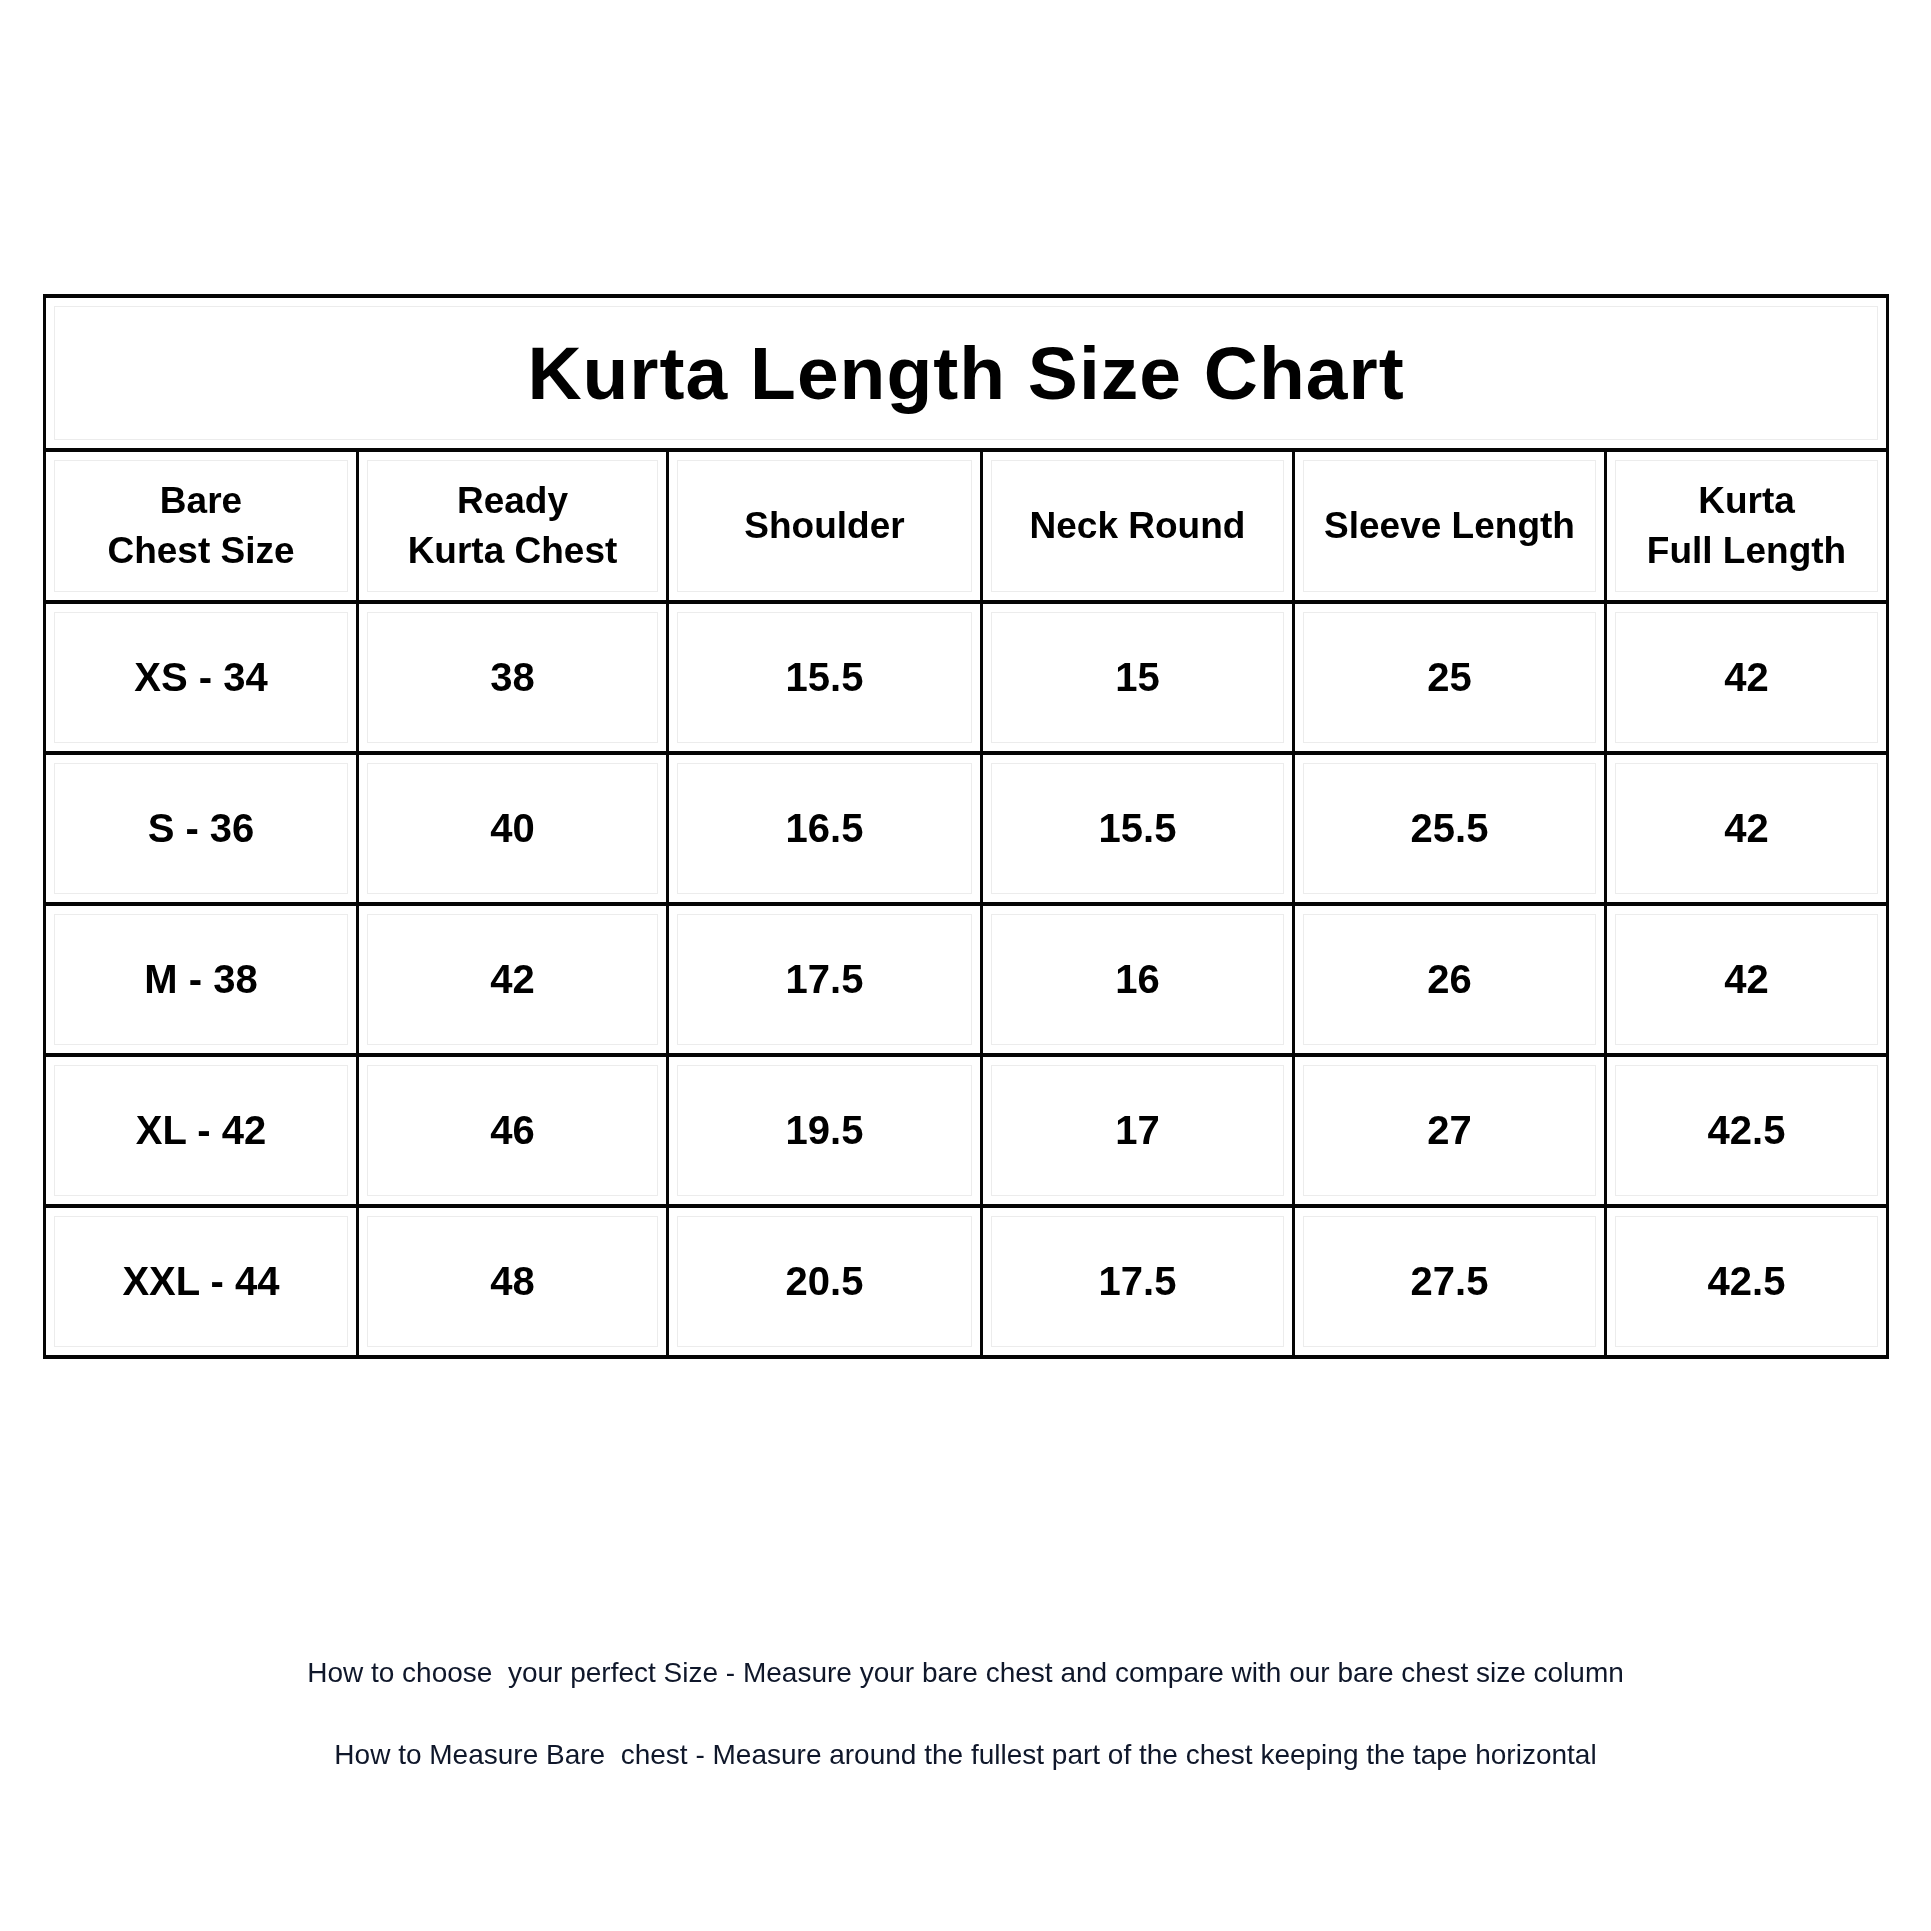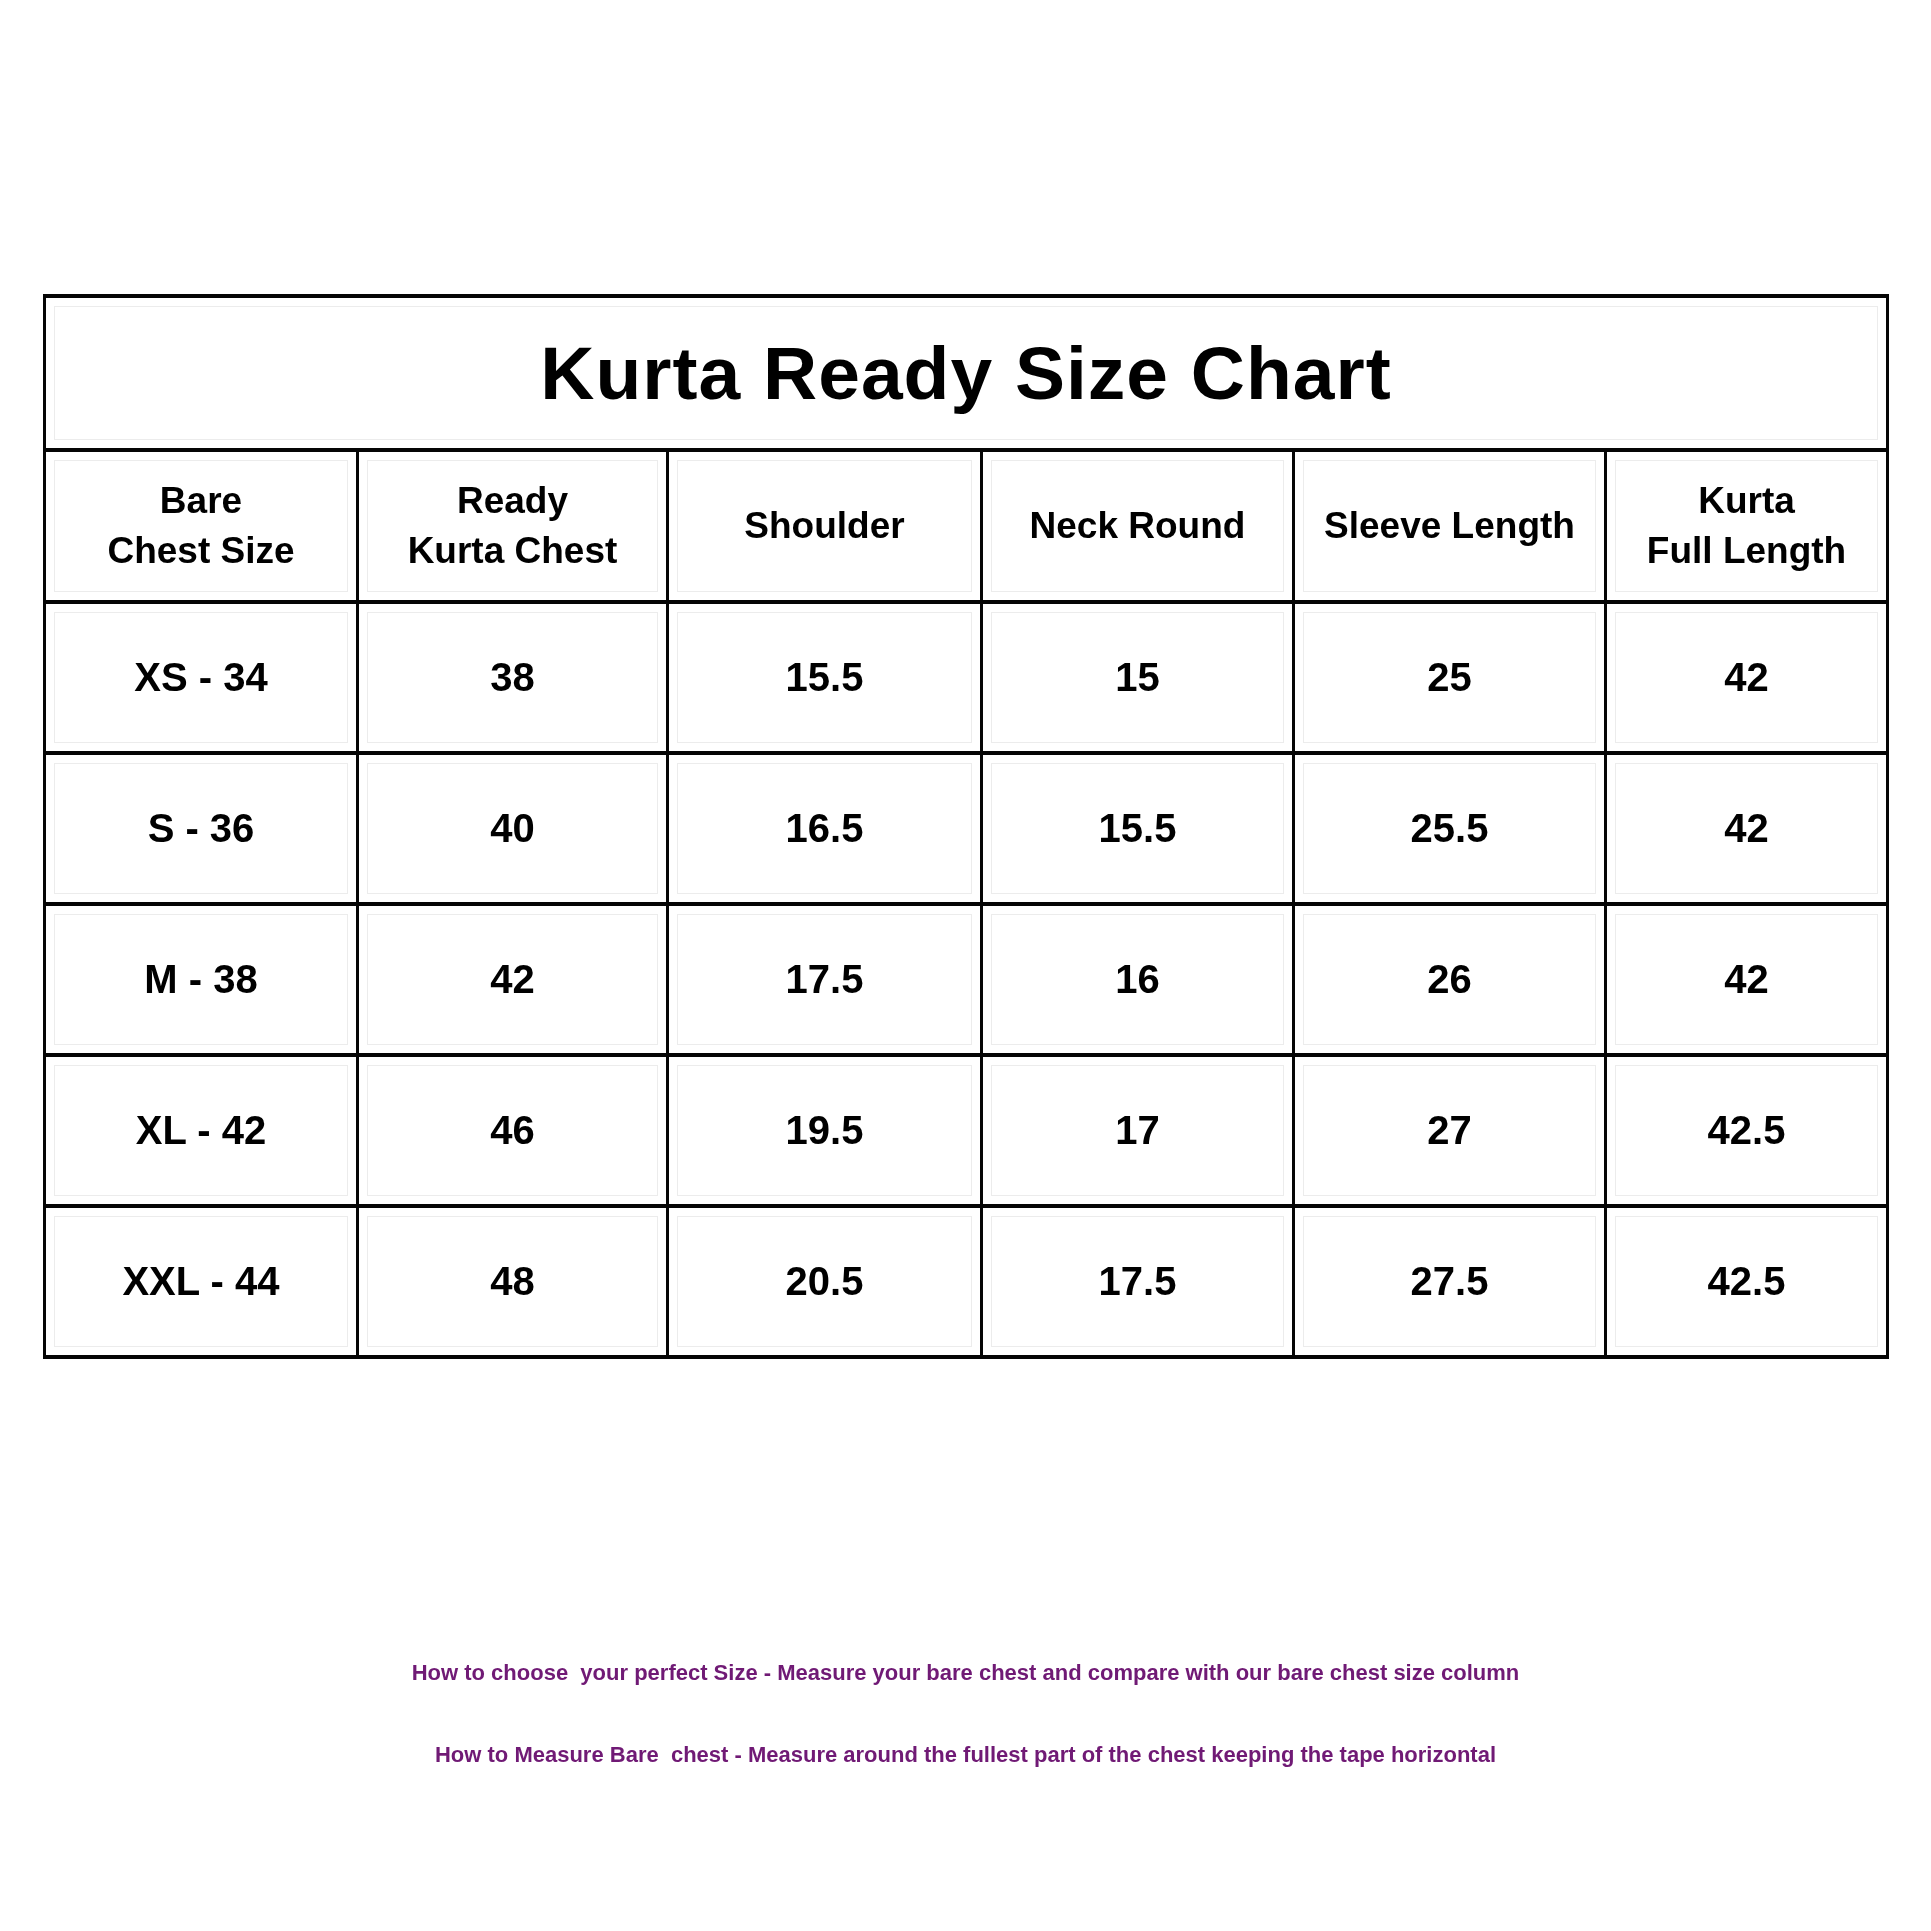--- a/index.html
+++ b/index.html
@@ -57,25 +57,25 @@
   tr.data-row td{
     height:147px;
     font-size:40px;
     margin-left:36px;
   }
   .note{
     position:absolute;
     left:0;
     width:1931px;
     text-align:center;
-    font-weight:bold;
-    font-size:22px;
+    font-weight:normal;
+    font-size:28px;
     line-height:35px;
     white-space:pre-wrap;
-    color:#701a75;
+    color:#0f172a;
   }
   .note-1{top:1655px;}
   .note-2{top:1737px;}
 </style>
 </head>
 <body>
 
 <div class="page">
 
   <table class="size-chart">
@@ -84,21 +84,21 @@
       <col style="width:310px">
       <col style="width:314px">
       <col style="width:312px">
       <col style="width:312px">
       <col style="width:282px">
     </colgroup>
 
     <tbody>
         <tr class="title-row">
       <td colspan="6">
-        <div class="title-text">Kurta Ready Size Chart</div>
+        <div class="title-text">Kurta Length Size Chart</div>
       </td>
     </tr>
 
     <tr class="header-row">
       <th>Bare
 Chest Size</th>
       <th>Ready
 Kurta Chest</th>
       <th>Shoulder</th>
       <th>Neck Round</th>

